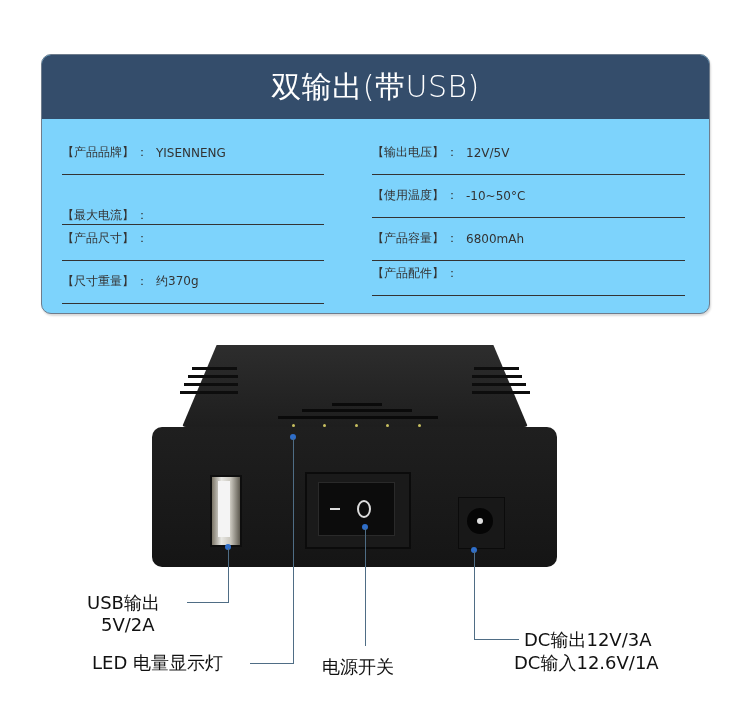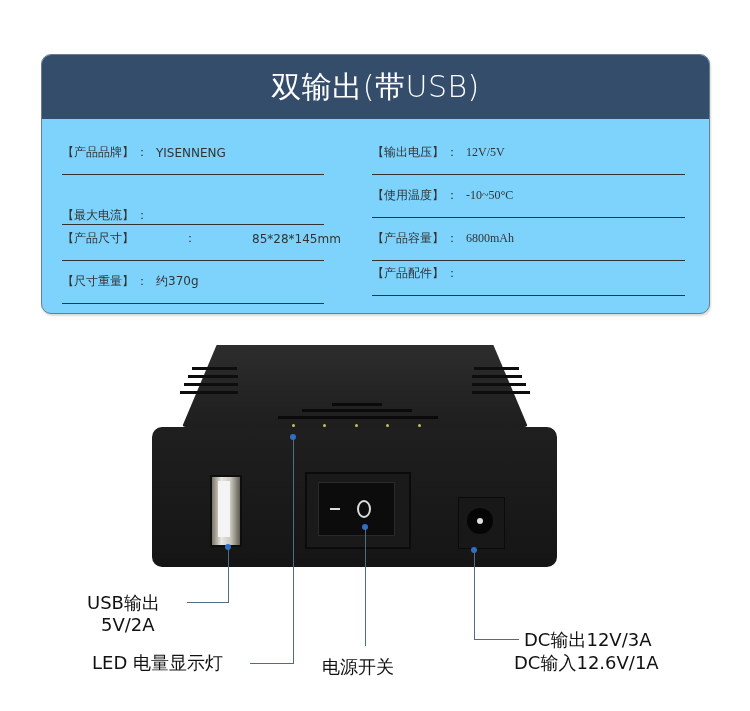--- a/index.html
+++ b/index.html
@@ -4,21 +4,21 @@
 <style>
   html, body { margin:0; padding:0; background:#ffffff; }
   body { width:750px; height:711px; position:relative; overflow:hidden; font-family:"DejaVu Sans", sans-serif; color:#222; }
   .card { position:absolute; left:41px; top:54px; width:667px; height:258px; border:1px solid #6e7c8c; border-radius:10px; overflow:hidden; background:#7dd3fc; box-shadow:1px 2px 2px rgba(0,0,0,0.15); }
   .card-header { height:64px; background:#344d6b; color:#ffffff; font-size:30px; font-weight:300; display:flex; align-items:center; justify-content:center; letter-spacing:0.5px; }
   .spec-grid { position:absolute; top:64px; left:0; right:0; }
   .spec-row { position:absolute; height:43px; border-bottom:1.5px solid #333; display:flex; align-items:center; font-size:12px; color:#333; white-space:nowrap; }
   .spec-row .k { letter-spacing:0; }
   .spec-row .sep { margin:0 8px 0 2px; }
   .col-l { left:20px; width:262px; }
-  .col-r { left:330px; width:313px;font-family:Liberation Serif, serif; }
+  .col-r { left:330px; width:313px; }
 
   .device { position:absolute; left:152px; top:345px; width:405px; height:222px; }
   .device-top { position:absolute; left:30px; top:0; width:346px; height:82px; background:linear-gradient(#2d2d2d,#1e1e1e); border-radius:14px 14px 4px 4px; clip-path:polygon(10% 0,90% 0,100% 100%,0 100%); }
   .vent { position:absolute; width:50px; height:3px; background:#0d0d0d; }
   .device-front { position:absolute; left:0; top:82px; width:405px; height:140px; background:linear-gradient(#1f1f1f,#151515); border-radius:10px; }
   .led { position:absolute; width:3px; height:3px; border-radius:50%; background:#c8c060; top:79px; }
   .slot { position:absolute; height:3px; background:#0a0a0a; }
   .usb-port { position:absolute; left:58px; top:130px; width:28px; height:68px; background:linear-gradient(90deg,#7a7466,#e8e8e4,#c9c6bd,#5e5a50); border:2px solid #0e0e0e; }
   .usb-tongue { position:absolute; left:6px; top:4px; width:12px; height:56px; background:#f4f4f4; }
   .switch-bezel { position:absolute; left:153px; top:127px; width:102px; height:73px; background:#1a1a1a; border:2px solid #0b0b0b; }
@@ -42,24 +42,23 @@
   <div class="spec-grid">
     <div class="spec-row col-l" style="top:12px;">
       <span class="k">【产品品牌】</span>
         <span class="sep">：</span>
         <span>YISENNENG</span>
     </div>
     <div class="spec-row col-l" style="top:62px;align-items:flex-end;">
       <span class="k">【最大电流】</span>
         <span class="sep">：</span>
     </div>
-    <div class="spec-row col-l" style="top:98px;gap:48px;">
+    <div class="spec-row col-l" style="top:98px;">
       <span class="k">【产品尺寸】</span>
         <span class="sep">：</span>
-        <span>85*28*145mm</span>
     </div>
     <div class="spec-row col-l" style="top:141px;">
       <span class="k">【尺寸重量】</span>
         <span class="sep">：</span>
         <span>约370g</span>
     </div>
 
     <div class="spec-row col-r" style="top:12px;">
       <span class="k">【输出电压】</span>
         <span class="sep">：</span>

